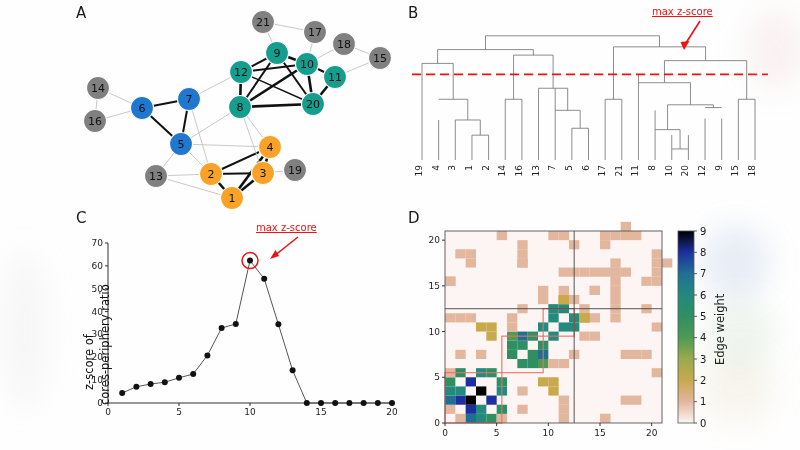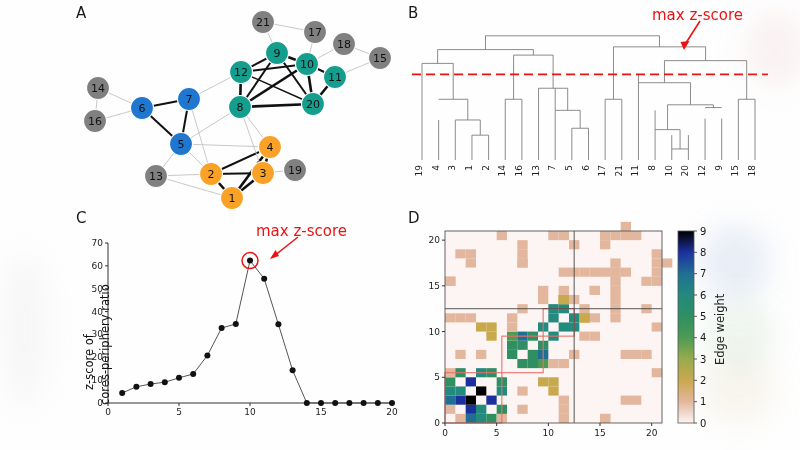--- a/index.html
+++ b/index.html
@@ -13,21 +13,21 @@
   #figure{position:absolute;left:0;top:0;width:800px;height:450px;background:#fefefe;}
   .panel{position:absolute;}
   .panel-letter{
     position:absolute;
     font-family:"DejaVu Sans", sans-serif;
     font-size:15px;color:#1a1a1a;font-weight:400;
   }
   .annot-text{
     position:absolute;color:#ee1111;
     font-family:"DejaVu Sans", sans-serif;
-    font-size:15px;white-space:nowrap;
+    font-size:10px;white-space:nowrap;text-decoration:underline;
   }
   .axis-title{
     position:absolute;color:#111;
     font-family:"DejaVu Sans", sans-serif;
     font-size:11.5px;white-space:nowrap;
   }
   .vert{transform-origin:0 0;}
   
   .bokeh{position:absolute;pointer-events:none;border-radius:50%;filter:blur(14px);}
   svg{display:block;overflow:visible;}

